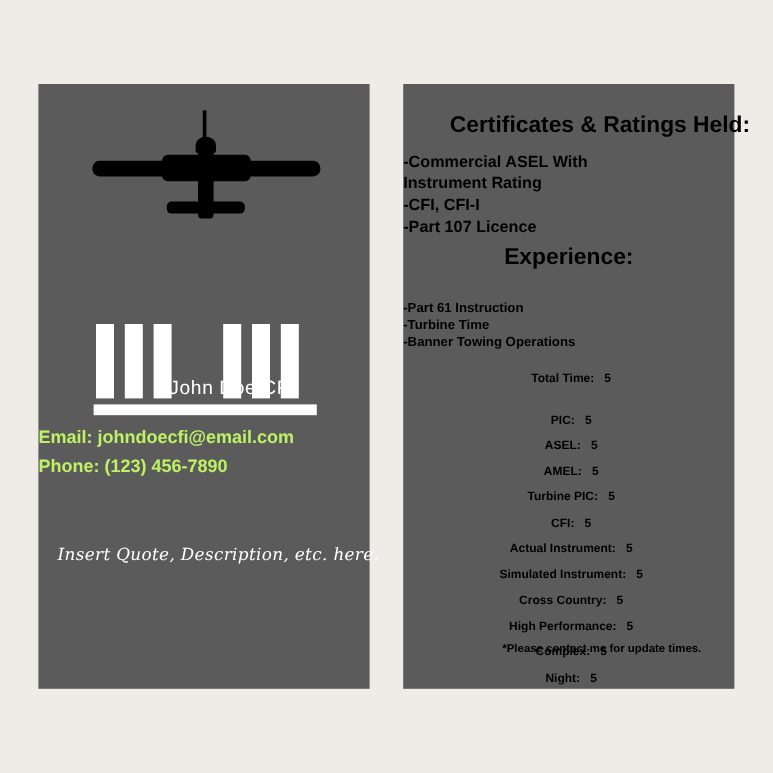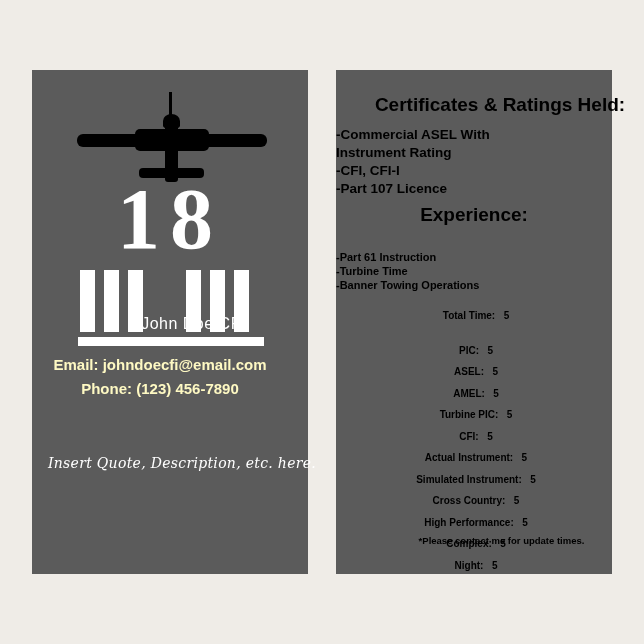--- a/index.html
+++ b/index.html
@@ -150,22 +150,22 @@
     color: #ffffff;
     font-size: 16px;
     font-weight: normal;
     letter-spacing: .5px;
   }
   .front-contact {
     position: absolute;
     left: 0;
     top: 283px;
     width: 256px;
-    text-align: center;
-    color: #fef9c3;
+    text-align: left;
+    color: #bef264;
     font-size: 15px;
     font-weight: bold;
     line-height: 24px;
   }
   .front-quote {
     position: absolute;
     left: 0;
     top: 385px;
     width: 276px;
     text-align: center;
@@ -257,21 +257,20 @@
 
     <div class="logo-wrap">
       <div class="antenna"></div>
       <div class="plane">
         <div class="nose"></div>
         <div class="fuselage"></div>
         <div class="wing"></div>
         <div class="tail"></div>
       </div>
 
-      <div class="big-number">18</div>
 
       <div class="runway-marks">
         <div class="stripe" style="left:0px;"></div>
         <div class="stripe" style="left:24px;"></div>
         <div class="stripe" style="left:48px;"></div>
         <div class="stripe" style="left:106px;"></div>
         <div class="stripe" style="left:130px;"></div>
         <div class="stripe" style="left:154px;"></div>
       </div>
       <div class="runway-bar"></div>

